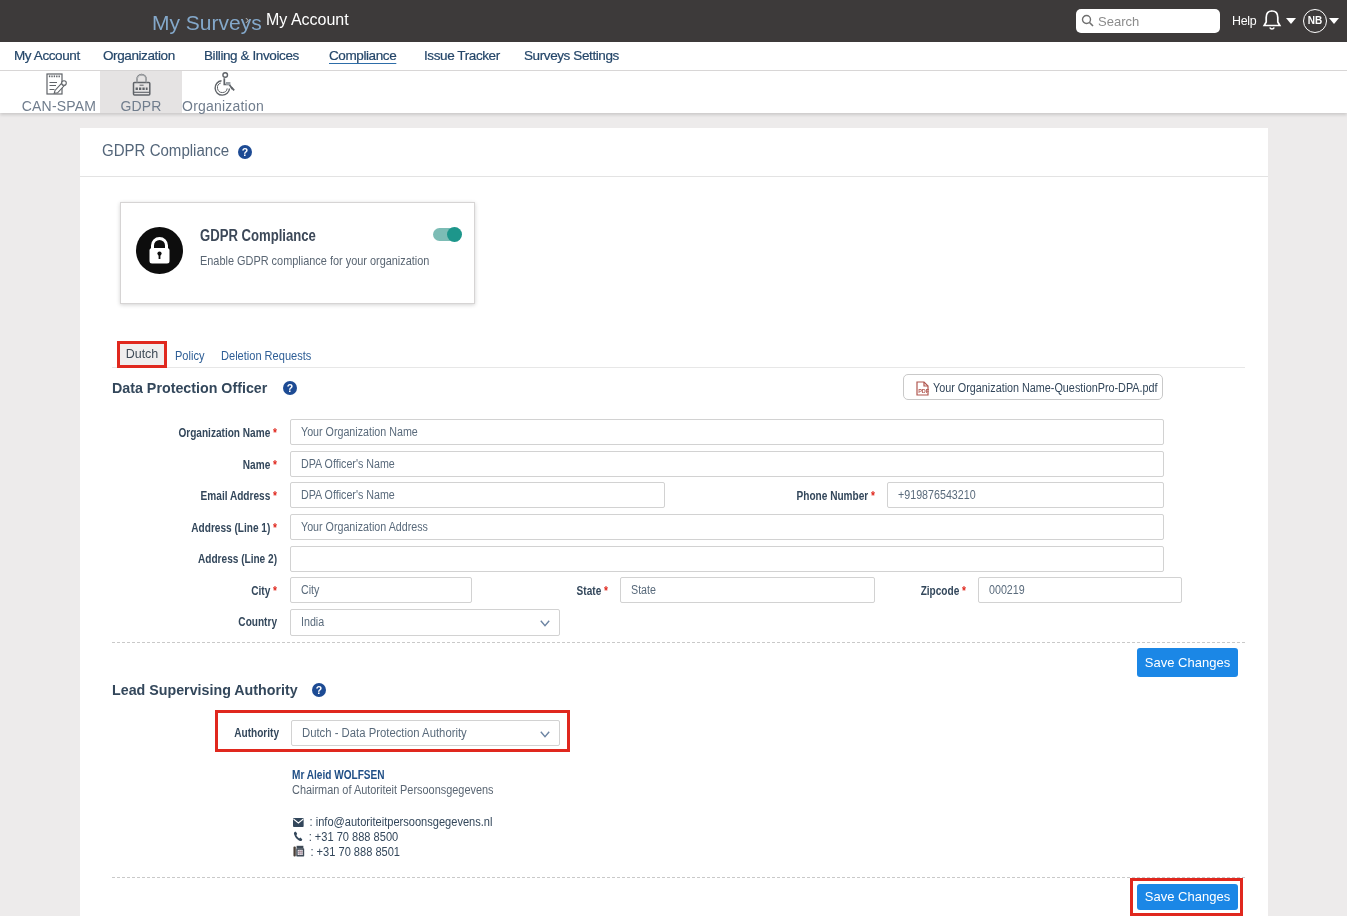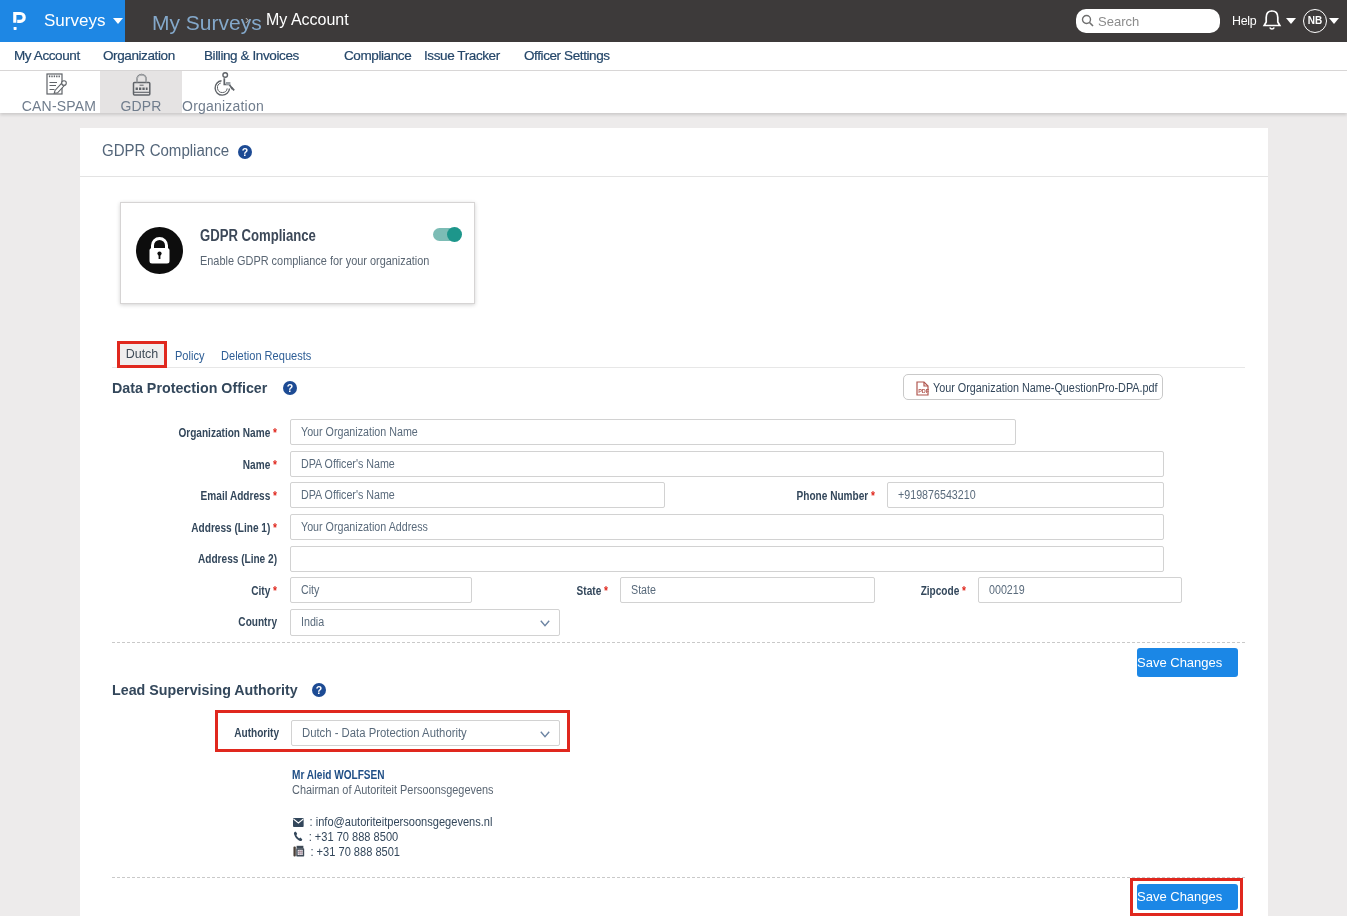--- a/index.html
+++ b/index.html
@@ -10,21 +10,21 @@
   
   .topbar { position:absolute; left:0; top:0; width:1347px; height:42px; background:#3d3a3a; }
   .logo { position:absolute; left:0; top:0; width:125px; height:42px; background:#1e87e4; }
   .logo svg { position:absolute; left:12px; top:8px; }
   .logo .word { position:absolute; left:44px; top:11px; color:#fff; font-size:17px; }
   .caret { display:inline-block; width:0; height:0; border-left:5px solid transparent; border-right:5px solid transparent; border-top:6px solid #fff; }
   .logo .caret { position:absolute; left:113px; top:18px; }
   .crumb1 { position:absolute; left:152px; top:11px; color:#84a8ca; font-size:21px; }
   .crumbsep { position:absolute; left:245px; top:12px; color:#a8a8a8; font-size:13px; }
   .crumb2 { position:absolute; left:266px; top:11px; color:#fff; font-size:16px; }
-  .search { position:absolute; left:1076px; top:9px; width:144px; height:24px; background:#fff; border-radius:10px; }
+  .search { position:absolute; left:1076px; top:9px; width:144px; height:24px; background:#fff; border-radius:5px; }
   .search svg { position:absolute; left:5px; top:5px; }
   .search span { position:absolute; left:22px; top:5px; font-size:13px; color:#8b8b8b; }
   .help { position:absolute; left:1232px; top:13px; color:#fff; font-size:13.5px; letter-spacing:-0.3px; transform:scaleX(0.92); transform-origin:0 50%; }
   .bell { position:absolute; left:1261px; top:8px; }
   .caret2 { position:absolute; left:1286px; top:18px; border-left:5px solid transparent; border-right:5px solid transparent; border-top:6px solid #fff; width:0; height:0; }
   .avatar { position:absolute; left:1303px; top:9px; width:24px; height:24px; border:1.5px solid #fff; border-radius:50%; color:#fff; font-size:10px; font-weight:bold; text-align:center; line-height:21px; }
   .caret3 { position:absolute; left:1329px; top:18px; border-left:5px solid transparent; border-right:5px solid transparent; border-top:6px solid #fff; width:0; height:0; }
 
   
   .nav2 { position:absolute; left:0; top:42px; width:1347px; height:29px; background:#fff; border-bottom:1px solid #d9d7d7; }
@@ -66,42 +66,34 @@
 
   
   .lbl { position:absolute; width:165px; text-align:right; font-size:12px; font-weight:bold; color:#33475b; white-space:nowrap; transform:scaleX(0.84); transform-origin:100% 50%; }
   .lbl i { color:#e0281e; font-style:normal; }
   .inp { position:absolute; height:26px; border:1px solid #d2d2d2; border-radius:2px; background:#fff; font-size:12.3px; color:#5a6b7c; line-height:24px; padding-left:10px; white-space:nowrap; overflow:hidden; }
   .sel { position:absolute; height:26px; border:1px solid #d2d2d2; border-radius:2px; background:#fff; font-size:12.3px; color:#5a6b7c; line-height:24px; padding-left:10px; }
   .sel .chev { position:absolute; right:9px; top:10px; width:10px; height:7px; }
   .n { display:inline-block; transform:scaleX(0.87); transform-origin:0 50%; }
 
   .dash { position:absolute; border-top:1px dashed #c9c9c9; }
-  .btn { position:absolute; background:#1b87e6; border-radius:3px; color:#fff; font-size:13px; text-align:left; line-height:26px; height:26px; }
+  .btn { position:absolute; background:#1b87e6; border-radius:3px; color:#fff; font-size:13px; text-align:center; line-height:26px; height:26px; }
   .redbox { position:absolute; border:3px solid #e0281e; }
 
   .name { position:absolute; font-size:12px; font-weight:bold; color:#204f86; transform:scaleX(0.84); transform-origin:0 50%; }
   .role { position:absolute; font-size:12px; color:#5a6673; transform:scaleX(0.91); transform-origin:0 50%; }
   .cline { position:absolute; font-size:12.3px; color:#33475b; transform:scaleX(0.9); transform-origin:0 50%; white-space:nowrap; }
   .cline svg { vertical-align:-1px; margin-right:3px; }
 </style>
 </head>
 <body>
 
   <div class="panel"></div>
 
   <div class="topbar">
-    <div class="logo">
-      <svg width="16" height="24" viewBox="0 0 16 24">
-        <path d="M2.8 14.8 V5.5 H8.3 A3.9 3.9 0 0 1 8.3 13.3 H5.2" fill="none" stroke="#fff" stroke-width="3.2"></path>
-        <rect x="1.6" y="19" width="3" height="2.9" rx="0.6" fill="#fff"></rect>
-      </svg>
-      <span class="word">Surveys</span>
-      <span class="caret"></span>
-    </div>
     <span class="crumb1">My Surveys</span>
     <span class="crumbsep">›</span>
     <span class="crumb2">My Account</span>
     <div class="search">
       <svg width="13" height="13" viewBox="0 0 13 13">
         <circle cx="5.5" cy="5.5" r="4" fill="none" stroke="#6f6f6f" stroke-width="1.4"></circle>
         <line x1="8.5" y1="8.5" x2="12" y2="12" stroke="#6f6f6f" stroke-width="1.6"></line>
       </svg>
       <span>Search</span>
     </div>
@@ -112,23 +104,23 @@
     </svg>
     <span class="caret2"></span>
     <div class="avatar">NB</div>
     <span class="caret3"></span>
   </div>
 
   <div class="nav2">
     <span style="left:14px">My Account</span>
     <span style="left:103px">Organization</span>
     <span style="left:204px">Billing &amp; Invoices</span>
-    <span style="left:344px; text-decoration-color:#2d6da8; text-underline-offset:3px;">Compliance</span>
+    <span style="left:329px; text-decoration:underline; text-decoration-color:#2d6da8; text-underline-offset:3px;">Compliance</span>
     <span style="left:424px">Issue Tracker</span>
-    <span style="left:524px">Officer Settings</span>
+    <span style="left:524px">Surveys Settings</span>
   </div>
 
   <div class="icontabs">
     <div class="itab" style="left:18px">
       <svg style="left:26px; top:1px;" width="24" height="26" viewBox="0 0 24 26">
         <rect x="3" y="2" width="15" height="20" fill="none" stroke="#5f6368" stroke-width="1.2"></rect>
         <g stroke="#5f6368" stroke-width="1.4">
           <line x1="5.6" y1="3.4" x2="5.6" y2="5.2"></line>
           <line x1="8" y1="3.4" x2="8" y2="5.2"></line>
           <line x1="10.4" y1="3.4" x2="10.4" y2="5.2"></line>
@@ -202,21 +194,21 @@
   <div class="chip">
     <svg width="13" height="15" viewBox="0 0 13 15">
       <path d="M1 1 h7 l4 4 v9 h-11 z" fill="none" stroke="#b0564f" stroke-width="1.2"></path>
       <path d="M8 1 v4 h4" fill="none" stroke="#b0564f" stroke-width="1.2"></path>
       <text x="2.2" y="11.5" font-size="5.5" fill="#b0564f" font-weight="bold">PDF</text>
     </svg>
     <span>Your Organization Name-QuestionPro-DPA.pdf</span>
   </div>
 
   <div class="lbl" style="left:112px; top:426px;">Organization Name <i>*</i></div>
-  <div class="inp" style="left:290px; top:419px; width:726px;"><span class="n">Your Organization Name</span></div>
+  <div class="inp" style="left:290px; top:419px; width:874px;"><span class="n">Your Organization Name</span></div>
 
   <div class="lbl" style="left:112px; top:458px;">Name <i>*</i></div>
   <div class="inp" style="left:290px; top:451px; width:874px;"><span class="n">DPA Officer's Name</span></div>
 
   <div class="lbl" style="left:112px; top:489px;">Email Address <i>*</i></div>
   <div class="inp" style="left:290px; top:482px; width:375px;"><span class="n">DPA Officer's Name</span></div>
   <div class="lbl" style="left:710px; top:489px;">Phone Number <i>*</i></div>
   <div class="inp" style="left:887px; top:482px; width:277px;"><span class="n">+919876543210</span></div>
 
   <div class="lbl" style="left:112px; top:521px;">Address (Line 1) <i>*</i></div>

